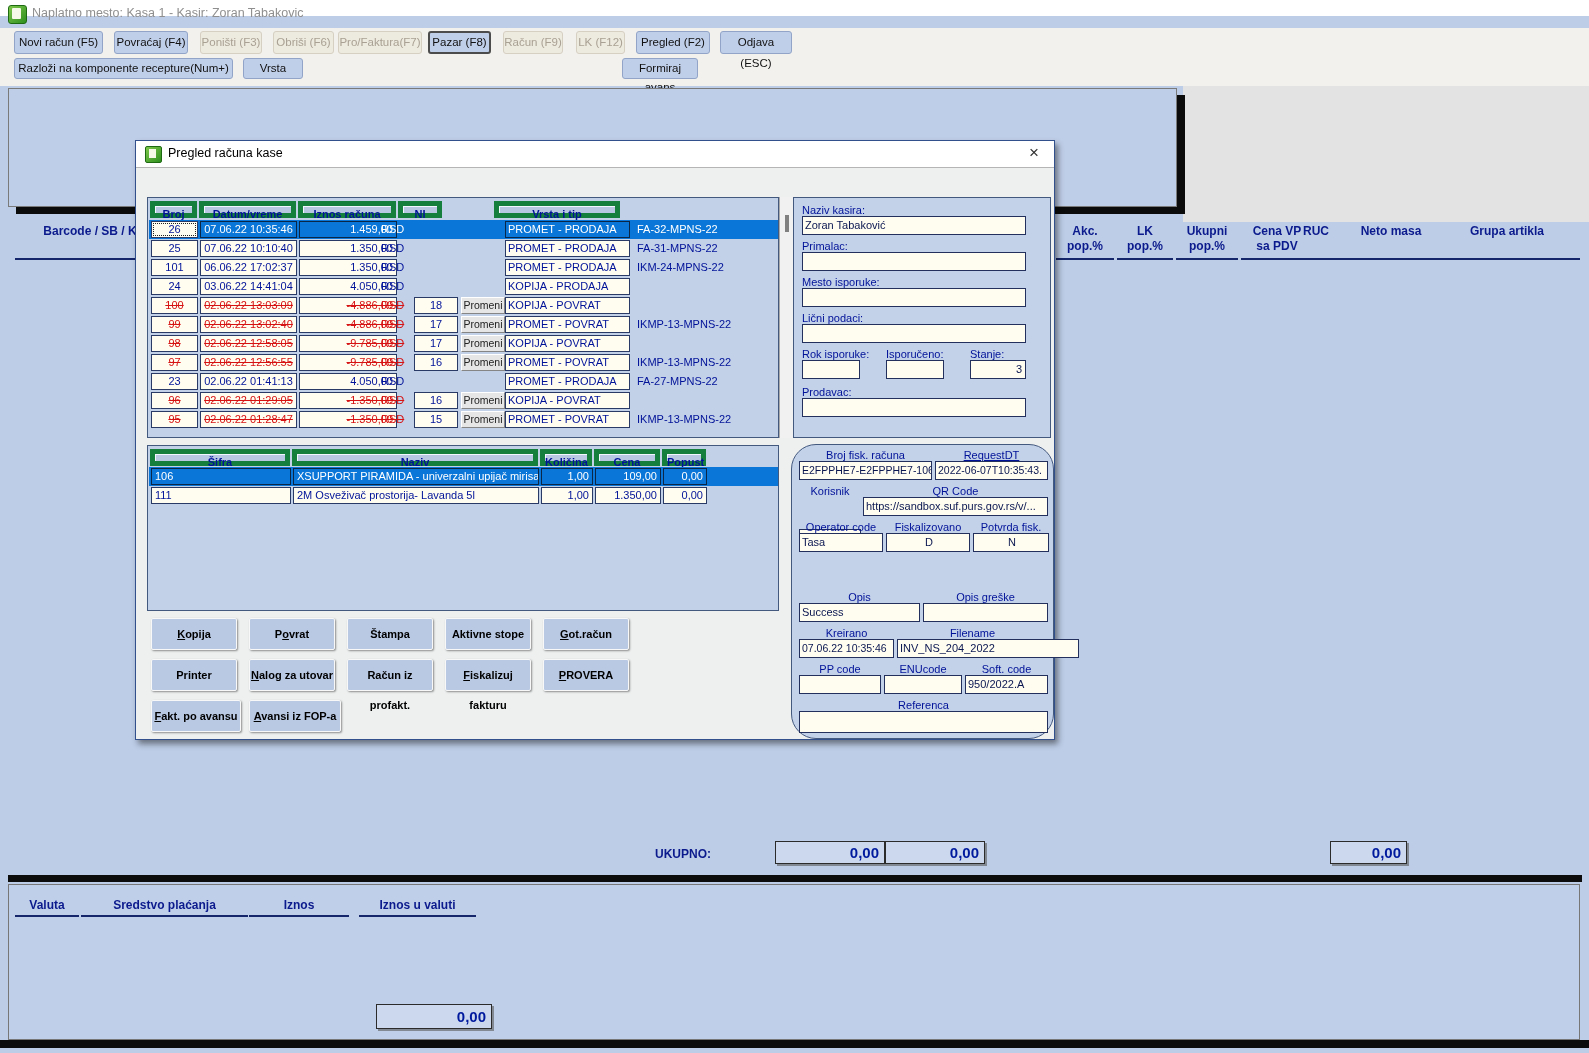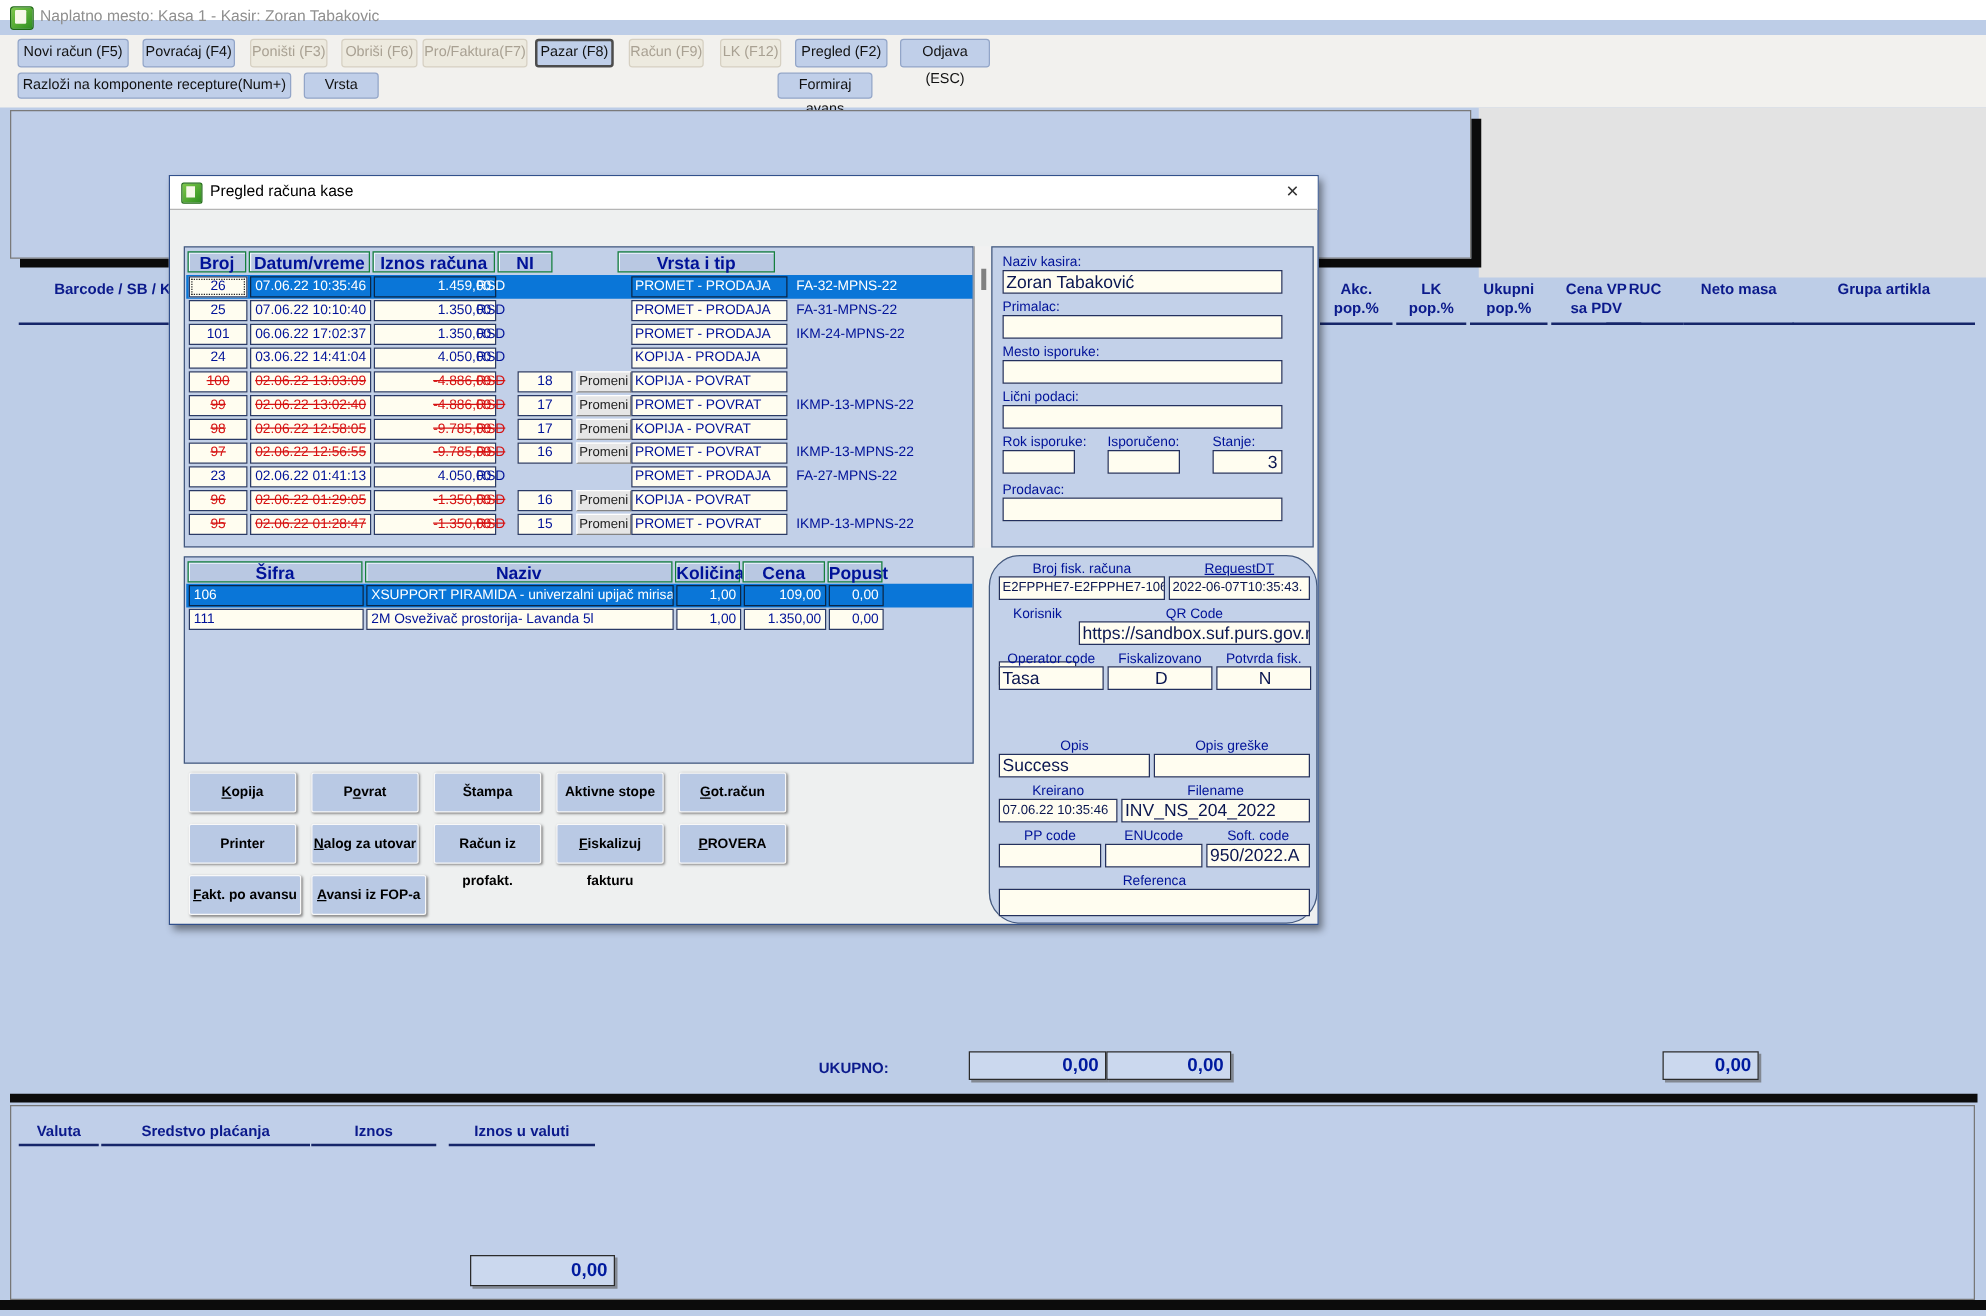--- a/index.html
+++ b/index.html
@@ -34,22 +34,22 @@
   .dlg-titlebar{left:0;top:0;width:918px;height:26px;background:#fff;border-bottom:1px solid #b5b5b5;}
   .dlg-icon{left:9px;top:5px;width:15px;height:15px;background:linear-gradient(135deg,#7ec84a,#2e8f1f);border-radius:2px;border:1px solid #1d6a12;}
   .dlg-icon i{position:absolute;left:3px;top:2px;width:7px;height:9px;background:#f6f8e8;}
   .dlg-title{left:32px;top:5px;font-size:12.5px;color:#000;}
   .dlg-close{right:10px;top:2px;font-size:17px;color:#333;cursor:pointer;width:20px;text-align:center;}
   .searchstrip{left:0;top:26px;width:918px;height:30px;background:#c3d1e9;border-top:1px solid #8a8a8a;border-bottom:1px solid #8a8a8a;box-sizing:border-box;}
   .sfield{background:#fff;border:1px solid #555;height:17px;font-size:11px;line-height:17px;box-sizing:border-box;color:#111;}
   .findbtn{background:#e8e8e8;border:1px solid #888;border-top-color:#fff;border-left-color:#fff;box-shadow:1px 1px 0 #666;
            font-size:11.5px;font-weight:bold;text-align:center;line-height:19px;color:#000;}
   .tablebox{background:#c2d0e8;border:1px solid #44597e;box-sizing:border-box;}
-  .th{position:absolute;top:3px;height:17px;background:#b9c8e2;border:1px solid #15803d;box-shadow:inset 1px 1px 0 #f2f6ff;
-      font-size:14px;font-weight:bold;color:#001298;text-align:center;line-height:16px;box-sizing:border-box;}
+  .th{position:absolute;top:3px;height:17px;background:#b9c8e2;border:5px solid #15803d;box-shadow:inset 1px 1px 0 #f2f6ff;
+      font-size:11px;font-weight:bold;color:#001298;text-align:center;line-height:16px;box-sizing:border-box;}
   .rrow{position:absolute;left:1px;height:19px;width:629px;}
   .rrow.sel{background:#0a76d8;}
   .cell{position:absolute;top:1px;height:17px;background:#fffdf0;border:1px solid #2a3a66;
         font-size:11px;color:#001298;line-height:15px;box-sizing:border-box;}
   .rrow.sel .cell{background:#0a76d8;color:#fff;border-color:#0b2747;}
   .rrow.sel .cell.focuscell{background:#fffdf0;color:#001298;border-color:#2a3a66;outline:1px dotted #222;outline-offset:-3px;}
   .plain{position:absolute;top:0;font-size:11px;color:#001298;line-height:19px;}
   .rrow.sel .plain{color:#fff;}
   .rrow.void .vd{color:#d61212;text-decoration:line-through;}
   .prombtn{position:absolute;left:312px;top:1px;width:44px;height:17px;background:#e6e6e6;border:1px solid #858585;
@@ -65,21 +65,21 @@
   .irow.sel{background:#0a76d8;}
   .irow.sel .cell{background:#0a76d8;color:#fff;border-color:#0b2747;}
   .i-sifra{left:2px;width:140px;text-align:left;padding-left:3px;}
   .i-naziv{left:144px;width:246px;text-align:left;padding-left:3px;white-space:nowrap;overflow:hidden;}
   .i-kol{left:392px;width:52px;text-align:right;padding-right:3px;}
   .i-cena{left:446px;width:66px;text-align:right;padding-right:3px;}
   .i-pop{left:514px;width:44px;text-align:right;padding-right:3px;}
   .grp{background:#c3d1e9;border:1px solid #44597e;box-sizing:border-box;}
   .glabel{position:absolute;font-size:11px;color:#001298;white-space:nowrap;}
   .glabel.ctr{text-align:center;}
-  .gfield{position:absolute;height:19px;background:#fffdf0;border:1px solid #23305e;font-size:14px;color:#0a1650;
+  .gfield{position:absolute;height:19px;background:#fffdf0;border:1px solid #23305e;font-size:11px;color:#0a1650;
           line-height:17px;box-sizing:border-box;padding-left:2px;white-space:nowrap;overflow:hidden;}
   .dbtn{position:absolute;width:86px;height:32px;background:#b9c9e4;border:1px solid #f8f8f8;border-radius:2px;
         box-shadow:1px 1px 2px #8d8d8d;font-size:11px;font-weight:bold;color:#000;text-align:center;line-height:30px;box-sizing:border-box;}
   .dbtn u{text-decoration:underline;}
   .scrolltrack{left:643px;top:56px;width:14px;height:241px;background:#f1f1f1;border-left:1px solid #aaa;box-sizing:border-box;}
   .scrollthumb{position:absolute;left:5px;top:18px;width:4px;height:17px;background:#808080;}
 </style>
 </head>
 <body>
 
@@ -336,21 +336,21 @@
     <div class="gfield" style="left:7px;top:88px;width:84px;">Tasa</div>
     <div class="gfield" style="left:94px;top:88px;width:84px;text-align:center;">D</div>
     <div class="gfield" style="left:181px;top:88px;width:76px;text-align:center;">N</div>
     <div class="glabel ctr" style="left:7px;top:146px;width:121px;">Opis</div>
     <div class="glabel ctr" style="left:131px;top:146px;width:125px;">Opis greške</div>
     <div class="gfield" style="left:7px;top:158px;width:121px;">Success</div>
     <div class="gfield" style="left:131px;top:158px;width:125px;"></div>
     <div class="glabel ctr" style="left:7px;top:182px;width:95px;">Kreirano</div>
     <div class="glabel ctr" style="left:105px;top:182px;width:151px;">Filename</div>
     <div class="gfield" style="left:7px;top:194px;width:95px;font-size:10.5px;">07.06.22 10:35:46</div>
-    <div class="gfield" style="left:105px;top:194px;width:151px;">INV_NS_204_2022</div>
+    <div class="gfield" style="left:105px;top:194px;width:182px;">INV_NS_204_2022</div>
     <div class="glabel ctr" style="left:7px;top:218px;width:82px;">PP code</div>
     <div class="glabel ctr" style="left:92px;top:218px;width:78px;">ENUcode</div>
     <div class="glabel ctr" style="left:173px;top:218px;width:83px;">Soft. code</div>
     <div class="gfield" style="left:7px;top:230px;width:82px;"></div>
     <div class="gfield" style="left:92px;top:230px;width:78px;"></div>
     <div class="gfield" style="left:173px;top:230px;width:83px;">950/2022.A</div>
     <div class="glabel ctr" style="left:7px;top:254px;width:249px;">Referenca</div>
     <div class="gfield" style="left:7px;top:266px;width:249px;height:22px;"></div>
   </div>
 

